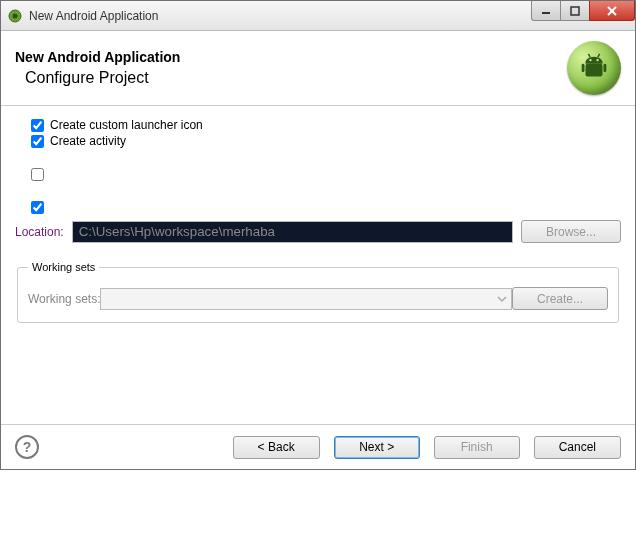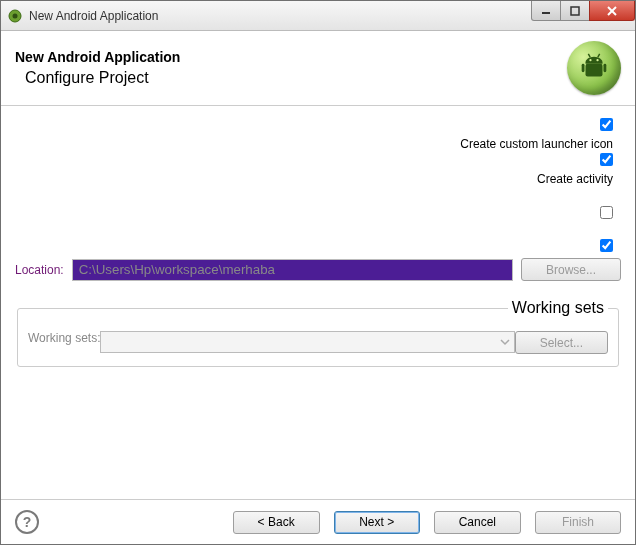--- a/index.html
+++ b/index.html
@@ -5,21 +5,21 @@
   * { box-sizing: border-box; }
   body {
     margin: 0;
     font-family: "Segoe UI", Tahoma, sans-serif;
     font-size: 12px;
     background: #fff;
     color: #000;
   }
   .window {
     width: 636px;
-    height: 545px;
+    height: 470px;
     border: 1px solid #707070;
     background: #fff;
     display: flex;
     flex-direction: column;
     box-shadow: 0 0 6px rgba(0,0,0,0.2);
   }
   .titlebar {
     height: 30px;
     background: linear-gradient(to bottom, #f7f7f7, #e4e4e4);
     border-bottom: 1px solid #bbb;
@@ -86,35 +86,34 @@
     box-shadow: inset -4px -4px 8px rgba(0,0,0,0.25), 0 1px 2px rgba(0,0,0,0.3);
   }
 
   .content {
     flex: 1;
     padding: 10px 14px;
     background: #fff;
     overflow:auto;
   }
   .chk-row {
-    display:flex; align-items:flex-end; gap:6px;
-    margin: 2px 8px;
-    flex-direction: column;
+    display:flex; align-items:center; gap:6px;
+    margin: 2px 16px;
   }
   .chk-row input[type=checkbox] { margin:0; }
   .gap { height: 16px; }
 
   .loc-row {
     display:flex; align-items:center; gap:8px;
     margin-top:6px;
   }
   .loc-row label.disabled { color:#701a75; }
   .loc-row input[type=text] {
     flex:1; height:22px; padding:2px 6px;
-    border:1px solid #bbb; background:#4c1d95; color:#888;
+    border:1px solid #bbb; background:#0f172a; color:#888;
   }
   .btn {
     height:23px; min-width:74px;
     padding:0 24px;
     border:1px solid #9e9e9e;
     background: linear-gradient(to bottom,#f6f6f6,#e3e3e3);
     border-radius:3px;
     font-family:inherit; font-size:12px;
     cursor:pointer;
   }
@@ -124,24 +123,24 @@
     box-shadow: 0 0 0 1px #7eb4ea inset;
   }
 
   fieldset.working-sets {
     margin-top:18px;
     border:1px solid #ccc;
     border-radius:3px;
     padding:8px 10px 12px 10px;
   }
   fieldset.working-sets legend {
-    padding:0 4px; font-size:16px;text-align:right;
+    padding:0 4px; font-size:11px;
   }
   .ws-row {
-    display:flex; align-items:flex-start; margin-top:6px;
+    display:flex; align-items:center; margin-top:6px;
   }
   .ws-row label.disabled { color:#888; }
   .ws-select {
     flex:1; height:22px;
     border:1px solid #bbb; background:#f4f4f4;
     display:flex; align-items:center; justify-content:flex-end;
     padding:0 4px; color:#888;
   }
 
   .footer {
@@ -243,29 +242,29 @@
 
     <fieldset class="working-sets">
       <legend>Working sets</legend>
       <div class="ws-row">
         <label class="disabled">Working sets:</label>
         <div class="ws-select">
           <svg width="10" height="10">
               <path d="M1 3 L5 7 L9 3" fill="none" stroke="#aaa" stroke-width="1.5"></path>
             </svg>
         </div>
-        <button class="btn" disabled="">Select...</button>
+        <button class="btn" disabled="">Create...</button>
       </div>
     </fieldset>
 
   </div>
 
   <div class="footer">
     <div class="help-icon">?</div>
     <div class="footer-btns">
       <button class="btn">&lt; Back</button>
       <button class="btn default">Next &gt;</button>
+      <button class="btn" disabled="">Finish</button>
       <button class="btn">Cancel</button>
-      <button class="btn" disabled="">Finish</button>
     </div>
   </div>
 
 </div>
 
 </body></html>

